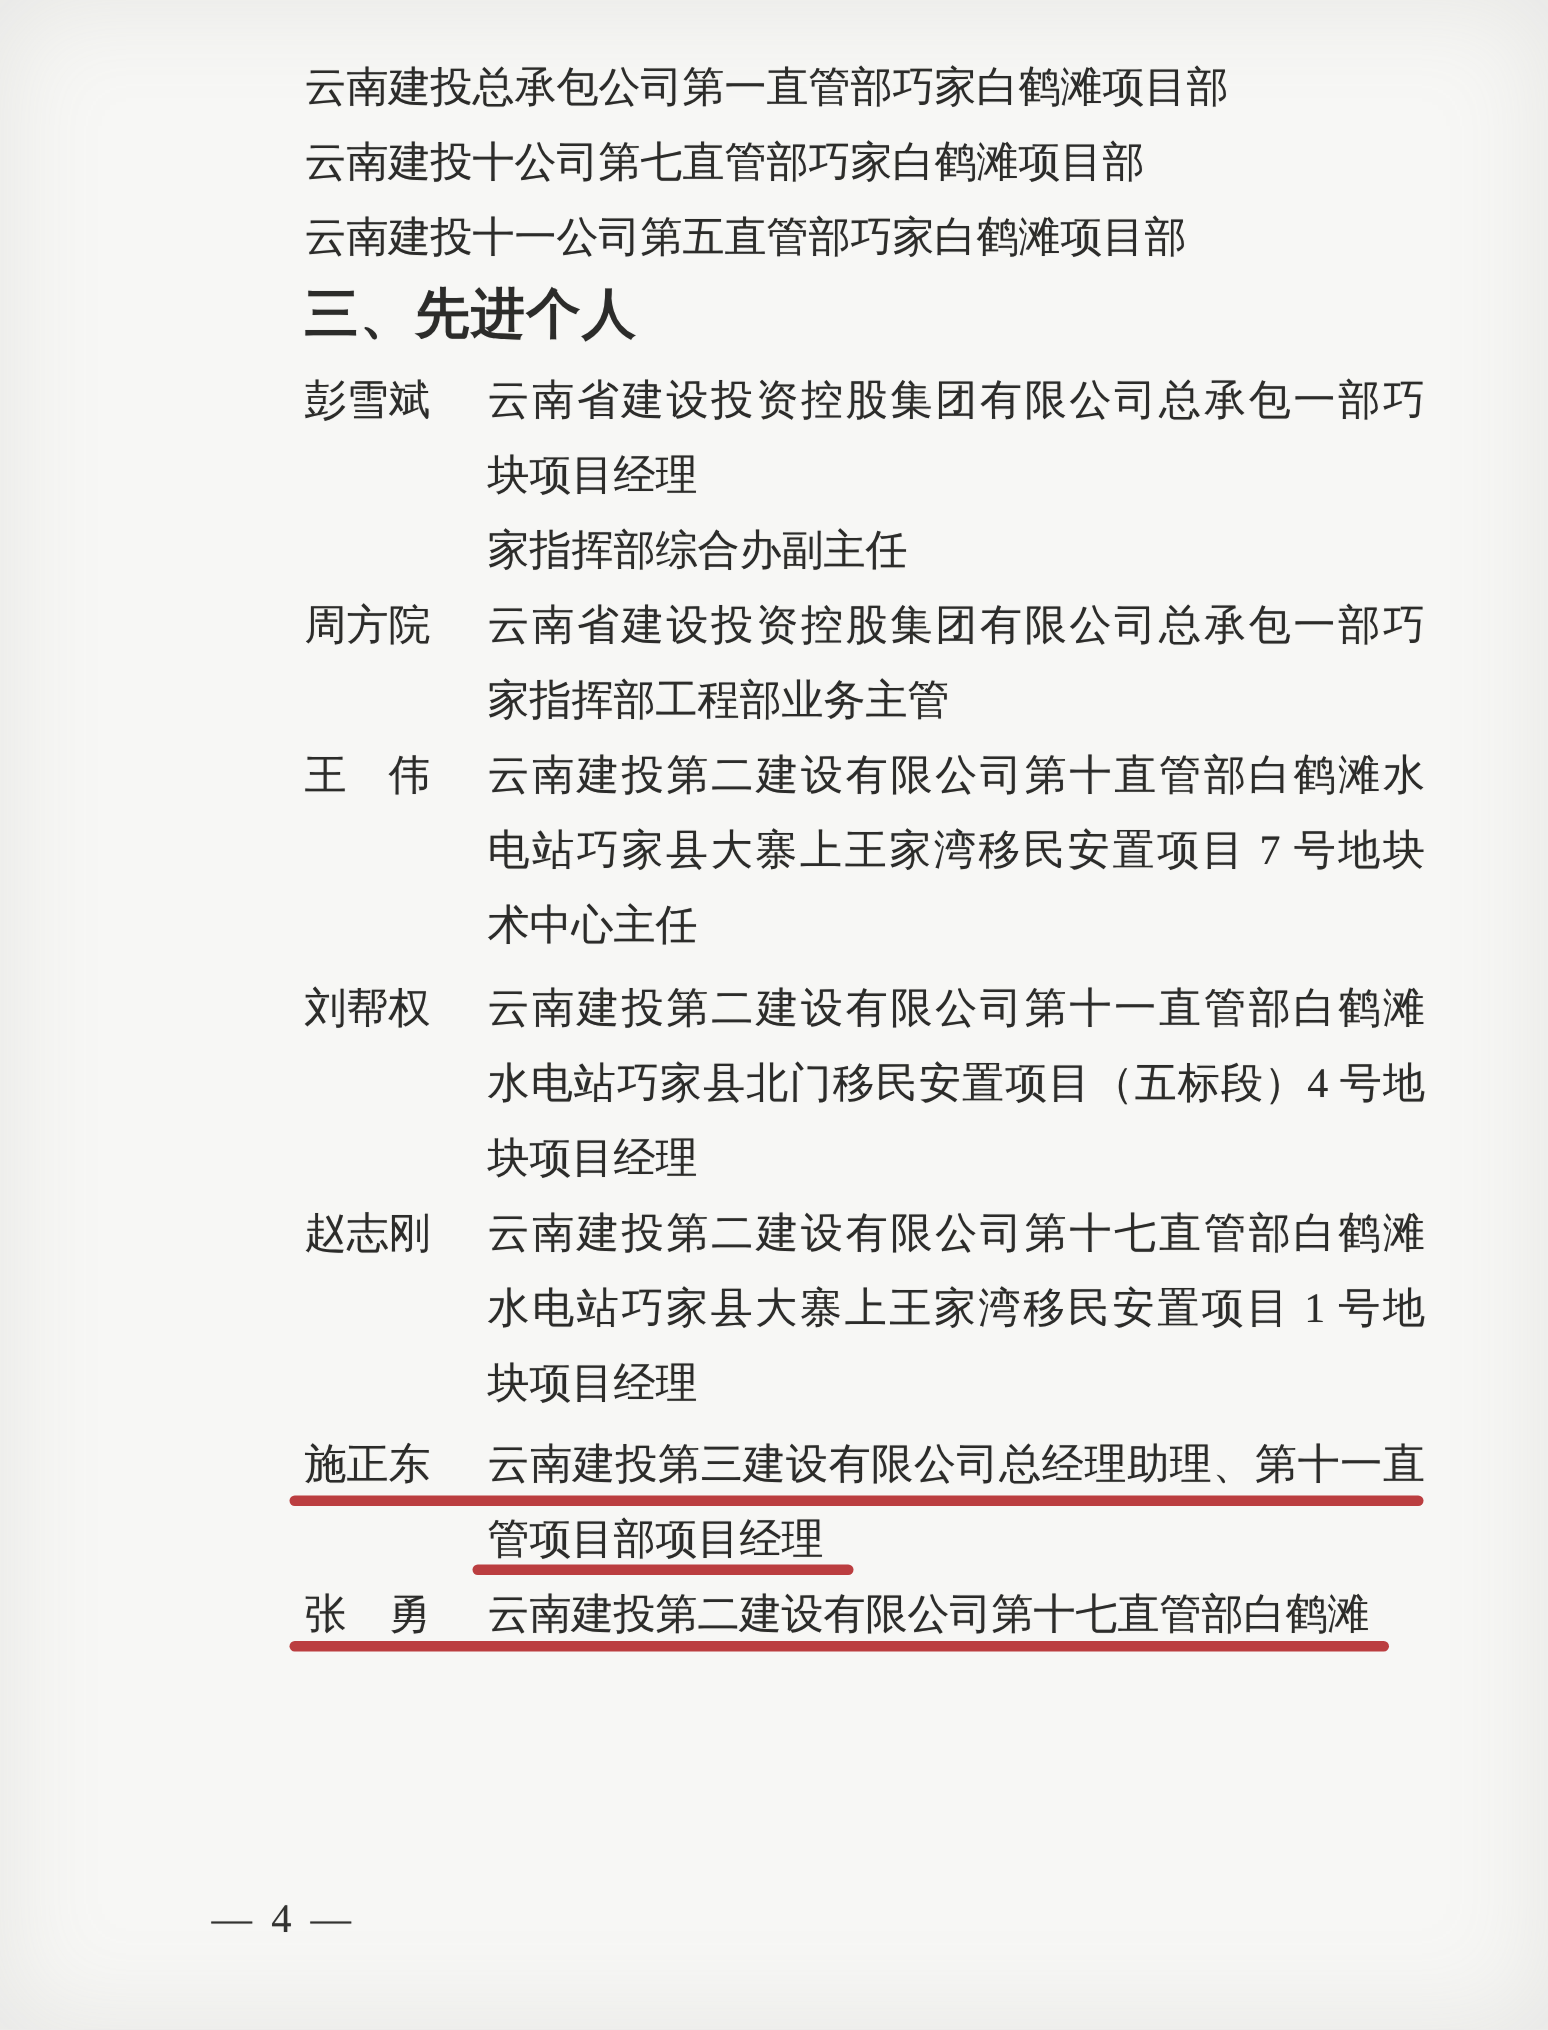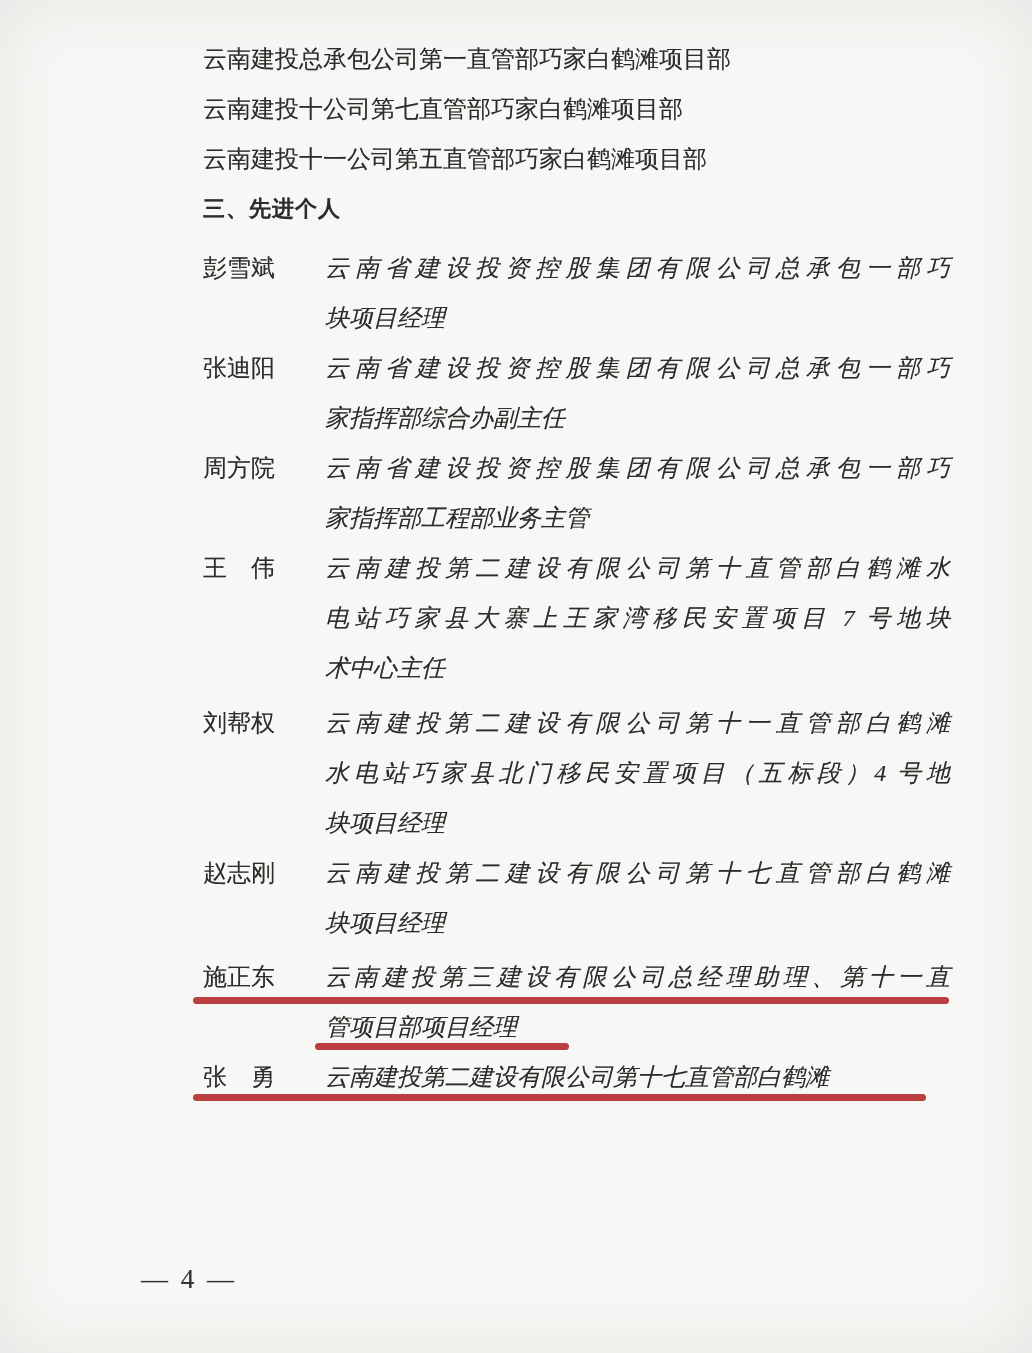--- a/index.html
+++ b/index.html
@@ -13,24 +13,24 @@
     overflow:hidden;
   }
   .page::after{
     content:'';position:absolute;inset:0;pointer-events:none;
     box-shadow:inset 0 0 70px rgba(140,140,138,.16);
   }
   .doc{
     position:absolute;left:203px;top:34px;width:760px;
     text-shadow:0 0 .6px rgba(70,70,70,.45);
   }
-  .row{position:relative;height:50px;line-height:50px;font-size:24px;white-space:nowrap;}
-  .row.heading{font-weight:700;font-size:22px;margin-bottom:9px;letter-spacing:1px;}
+  .row{position:relative;height:50px;line-height:50px;font-size:28px;white-space:nowrap;}
+  .row.heading{font-weight:700;font-size:36px;margin-bottom:9px;letter-spacing:1px;}
   .name{display:inline-block;width:88px;vertical-align:top;white-space:pre;}
-  .desc{display:inline-block;width:625px;margin-left:34px;vertical-align:top;white-space:normal;font-style:italic;}
+  .desc{display:inline-block;width:625px;margin-left:34px;vertical-align:top;white-space:normal;}
   .desc.j{text-align:justify;text-align-last:justify;}
   .entry.g5{margin-bottom:5px;}
   .entry.g4{margin-bottom:4px;}
   .bar{
     position:absolute;height:7px;border-radius:4px;
     background:#b62f31;opacity:.93;
   }
   .bar.full-a{left:-10px;width:756px;top:45px;}
   .bar.text{left:112px;width:254px;top:41px;}
   .bar.full-b{left:-10px;width:733px;top:42px;}
@@ -50,39 +50,39 @@
       <div class="row intro"><span class="t">云南建投十公司第七直管部巧家白鹤滩项目部</span></div>
       <div class="row intro"><span class="t">云南建投十一公司第五直管部巧家白鹤滩项目部</span></div>
       <div class="row heading"><span>三、先进个人</span></div>
       <div class="entry">
         <div class="row line"><span class="name">彭雪斌</span><span class="desc j">云南省建设投资控股集团有限公司总承包一部巧</span></div>
       </div>
       <div class="entry">
         <div class="row line"><span class="name"></span><span class="desc">块项目经理</span></div>
       </div>
       <div class="entry">
-        <div class="row line"><span class="name">张迪阳</span><span class="desc j">云南省建设投资控股集团有限公司总承包一部巧</span></div>
         <div class="row line"><span class="name"></span><span class="desc">家指挥部综合办副主任</span></div>
       </div>
       <div class="entry">
         <div class="row line"><span class="name">周方院</span><span class="desc j">云南省建设投资控股集团有限公司总承包一部巧</span></div>
         <div class="row line"><span class="name"></span><span class="desc">家指挥部工程部业务主管</span></div>
       </div>
       <div class="entry g5">
         <div class="row line"><span class="name">王　伟</span><span class="desc j">云南建投第二建设有限公司第十直管部白鹤滩水</span></div>
         <div class="row line"><span class="name"></span><span class="desc j">电站巧家县大寨上王家湾移民安置项目 7 号地块</span></div>
         <div class="row line"><span class="name"></span><span class="desc">术中心主任</span></div>
       </div>
       <div class="entry">
         <div class="row line"><span class="name">刘帮权</span><span class="desc j">云南建投第二建设有限公司第十一直管部白鹤滩</span></div>
         <div class="row line"><span class="name"></span><span class="desc j">水电站巧家县北门移民安置项目（五标段）4 号地</span></div>
         <div class="row line"><span class="name"></span><span class="desc">块项目经理</span></div>
       </div>
       <div class="entry g4">
         <div class="row line"><span class="name">赵志刚</span><span class="desc j">云南建投第二建设有限公司第十七直管部白鹤滩</span></div>
+        <div class="row line"><span class="name"></span><span class="desc j">水电站巧家县大寨上王家湾移民安置项目 1 号地</span></div>
         <div class="row line"><span class="name"></span><span class="desc">块项目经理</span></div>
       </div>
       <div class="entry">
         <div class="row line"><span class="name">施正东</span><span class="desc j">云南建投第三建设有限公司总经理助理、第十一直</span><i class="bar full-a" style="background: rgb(182, 47, 49);"></i></div>
         <div class="row line"><span class="name"></span><span class="desc">管项目部项目经理</span><i class="bar text" style="background: rgb(182, 47, 49);"></i></div>
       </div>
       <div class="entry">
         <div class="row line"><span class="name">张　勇</span><span class="desc">云南建投第二建设有限公司第十七直管部白鹤滩</span><i class="bar full-b" style="background: rgb(182, 47, 49);"></i></div>
       </div>
     </div>

